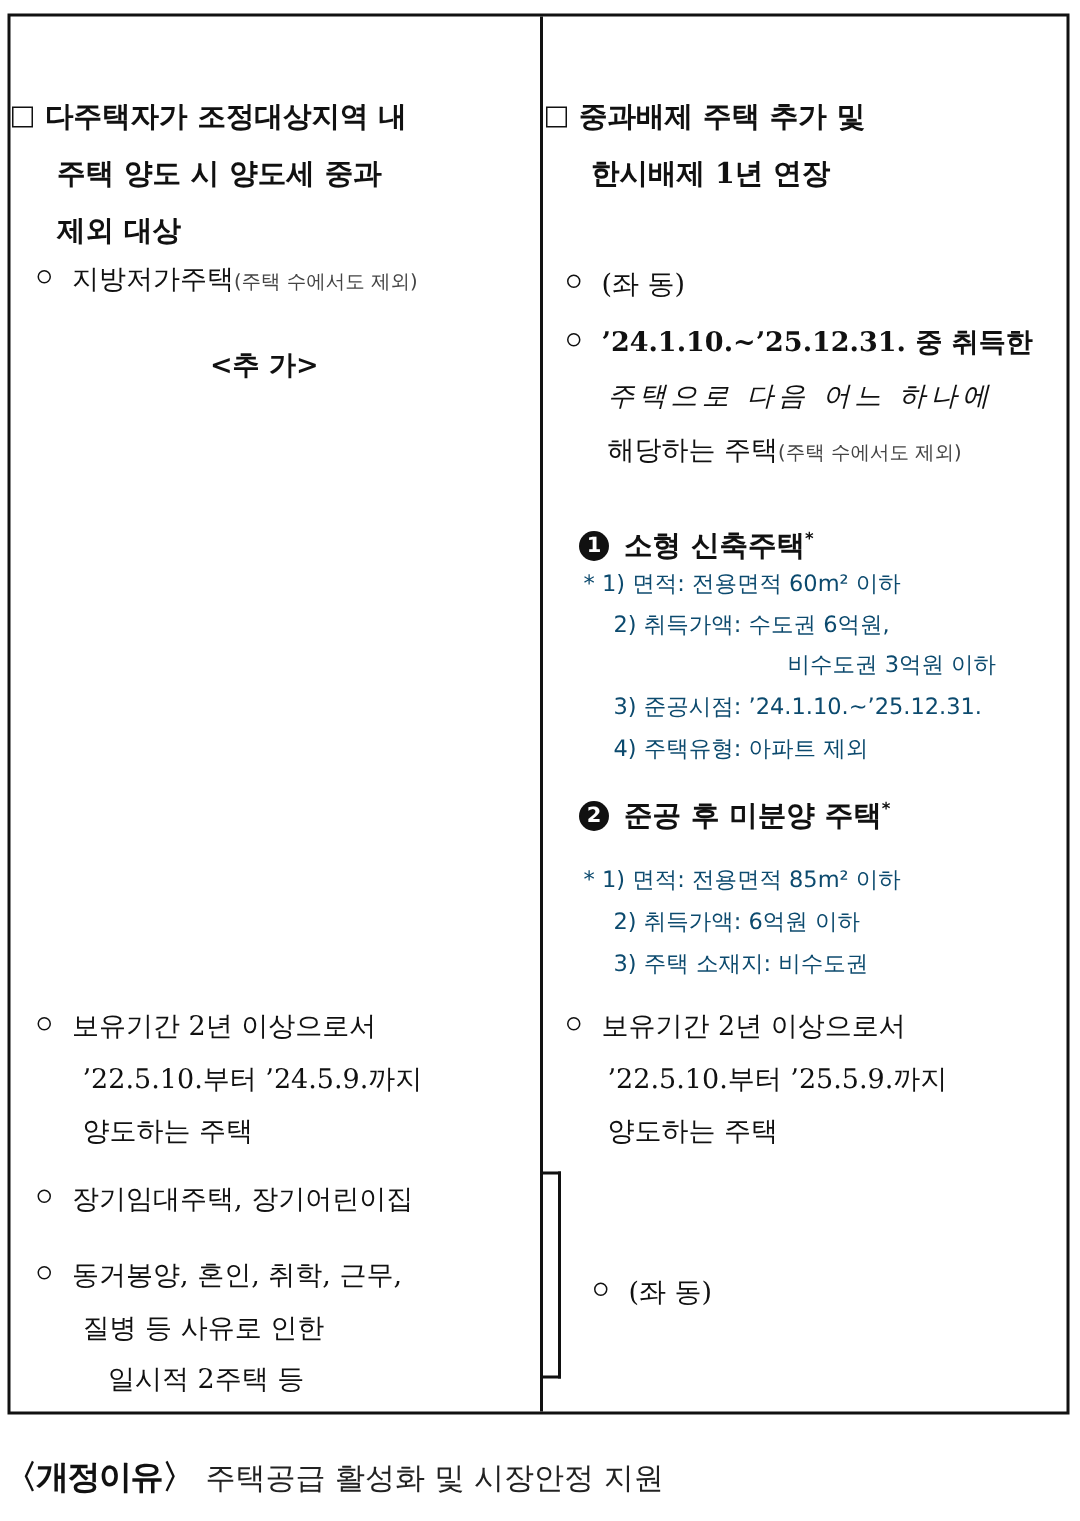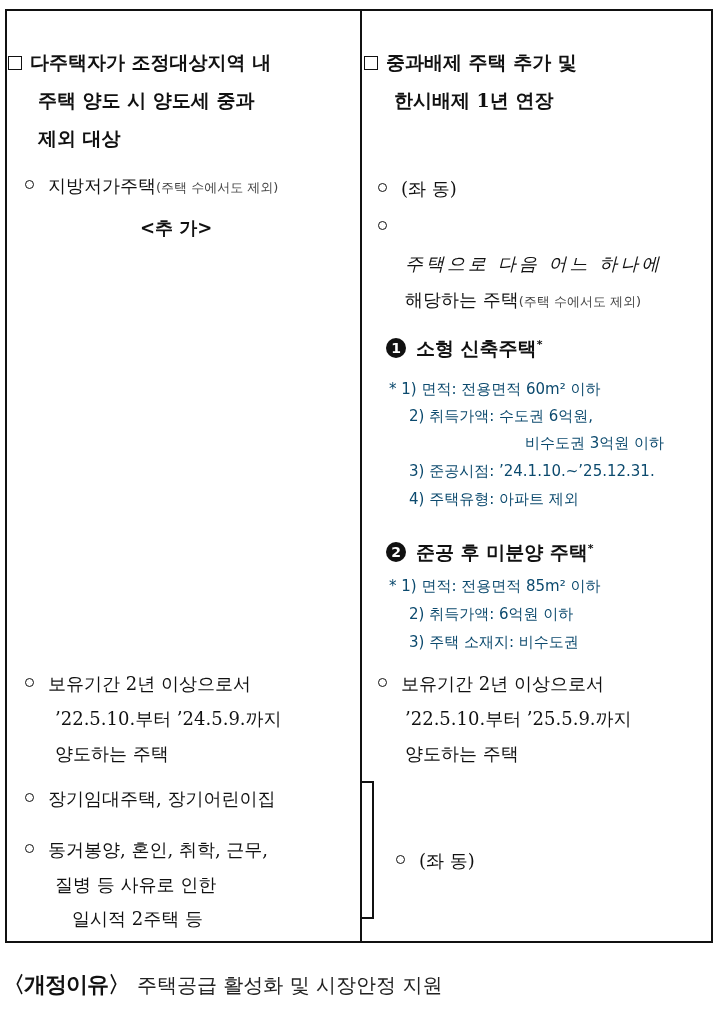--- a/index.html
+++ b/index.html
@@ -11,21 +11,21 @@
          border-bottom:2px solid #111; }
   .hdr .cell { position:absolute; top:0; height:26px; line-height:26px; text-align:center;
                font-weight:bold; font-size:19px; letter-spacing:12px; }
   .hdr .c1 { left:0; width:354px; }
   .hdr .c2 { left:356px; width:350px; }
   .vline { position:absolute; left:353px; top:0; bottom:0; width:2px; background:#111; }
   .abs { position:absolute; white-space:nowrap; }
   .t19 { font-size:19px; }
   .t18 { font-size:18px; }
   .t16 { font-family:"DejaVu Sans", sans-serif; font-size:15px; color:#0c4a6e; }
-  .b { font-weight:bold; }
+  .b { font-weight:bold;margin-top:15px; }
   .sans { font-family:"DejaVu Sans", sans-serif; }
   .sq { display:inline-block; width:14px; height:14px; border:1.5px solid #111; vertical-align:-1px; margin-right:8px; box-sizing:border-box; }
   .circ { display:inline-block; width:9px; height:9px; border:1.5px solid #111; border-radius:50%; vertical-align:3px; margin-right:14px; box-sizing:border-box; }
   .small-gray { font-size:13px; color:#444; font-family:"DejaVu Sans", sans-serif; }
   .num-badge { display:inline-block; width:20px; height:20px; border-radius:50%; background:#111; color:#fff;
                font-family:"DejaVu Sans", sans-serif; font-size:14px; font-weight:bold; text-align:center; line-height:20px; margin-right:10px; vertical-align:2px; }
   .bracket { position:absolute; left:360px; top:781px; width:14px; height:138px;
              border-top:2px solid #111; border-right:2px solid #111; border-bottom:2px solid #111; box-sizing:border-box; }
   .footer { position:absolute; left:3px; top:970px; font-size:22px; white-space:nowrap; }
   .footer .lbl { font-family:"DejaVu Sans", sans-serif; font-weight:bold; font-size:22px; letter-spacing:-1px; }
@@ -67,37 +67,37 @@
 
 <div class="abs t19 b" style="left:364px;top:50px;">
   <span class="sq"></span><span>중과배제 주택 추가 및</span>
 </div>
 <div class="abs t19 b" style="left:394px;top:88px;">한시배제 1년 연장</div>
 
 <div class="abs t18" style="left:378px;top:177px;">
   <span class="circ"></span><span>(좌 동)</span>
 </div>
 <div class="abs t18" style="left:378px;top:216px;">
-  <span class="circ"></span>
+  <span class="circ"></span><span class="b">’24.1.10.~’25.12.31. 중 취득한</span>
 </div>
 <div class="abs t18" style="left:405px;top:252px;letter-spacing:3px;font-style:italic;">주택으로 다음 어느 하나에</div>
 <div class="abs t18" style="left:405px;top:288px;">
   <span>해당하는 주택</span><span class="small-gray">(주택 수에서도 제외)</span>
 </div>
 
 <div class="abs t19 b sans" style="left:386px;top:336px;">
   <span class="num-badge">1</span><span>소형 신축주택</span><sup style="font-size:11px;">*</sup>
 </div>
 <div class="abs t16" style="left:389px;top:380px;">* 1) 면적: 전용면적 60m² 이하</div>
 <div class="abs t16" style="left:409px;top:407px;">2) 취득가액: 수도권 6억원,</div>
 <div class="abs t16" style="left:525px;top:434px;">비수도권 3억원 이하</div>
 <div class="abs t16" style="left:409px;top:462px;">3) 준공시점: ’24.1.10.~’25.12.31.</div>
 <div class="abs t16" style="left:409px;top:490px;">4) 주택유형: 아파트 제외</div>
 
-<div class="abs t19 b sans" style="left:386px;top:540px;">
+<div class="abs t19 b sans" style="left:386px;top:516px;">
   <span class="num-badge">2</span><span>준공 후 미분양 주택</span><sup style="font-size:11px;">*</sup>
 </div>
 <div class="abs t16" style="left:389px;top:577px;">* 1) 면적: 전용면적 85m² 이하</div>
 <div class="abs t16" style="left:409px;top:605px;">2) 취득가액: 6억원 이하</div>
 <div class="abs t16" style="left:409px;top:633px;">3) 주택 소재지: 비수도권</div>
 
 <div class="abs t18" style="left:378px;top:672px;">
   <span class="circ"></span><span>보유기간 2년 이상으로서</span>
 </div>
 <div class="abs t18" style="left:405px;top:707px;text-align:center;">’22.5.10.부터 ’25.5.9.까지</div>

